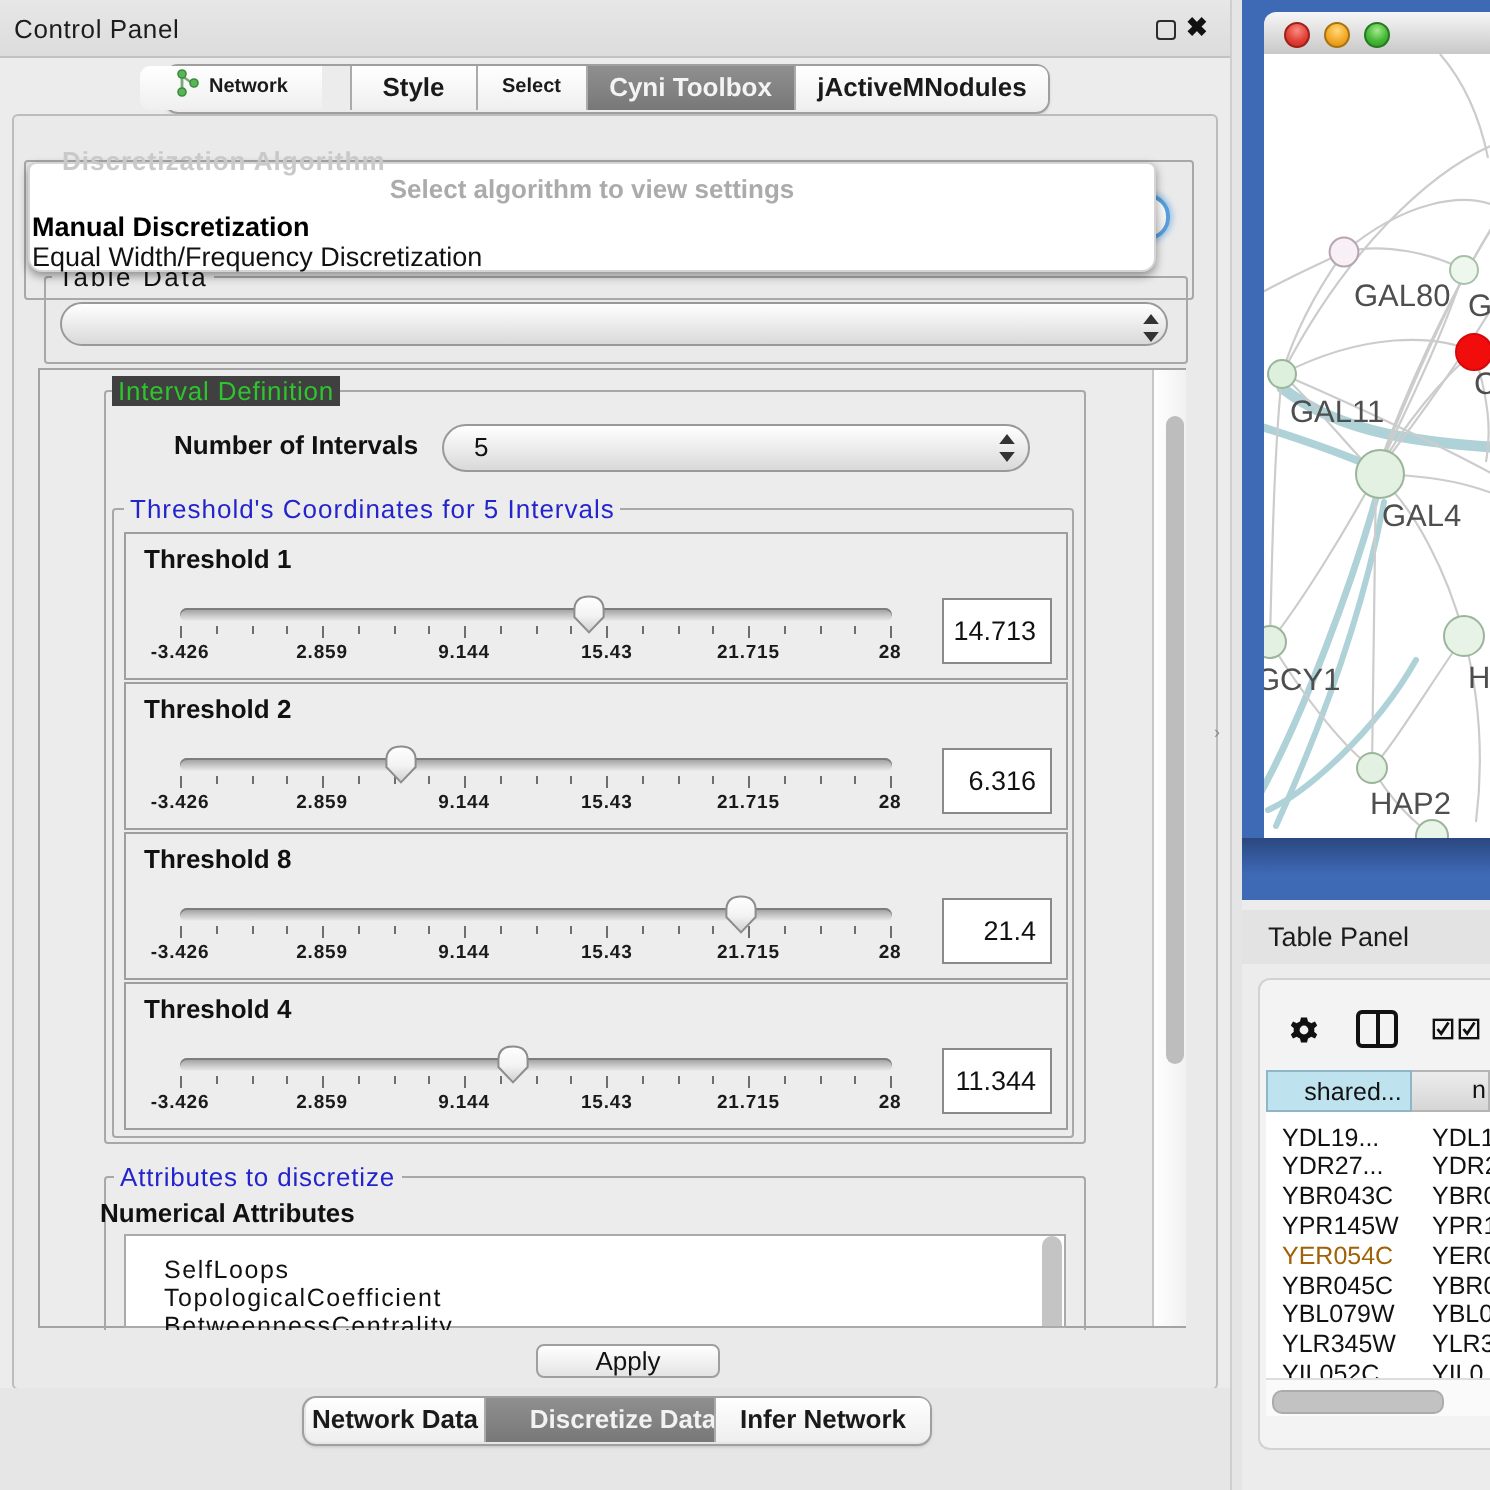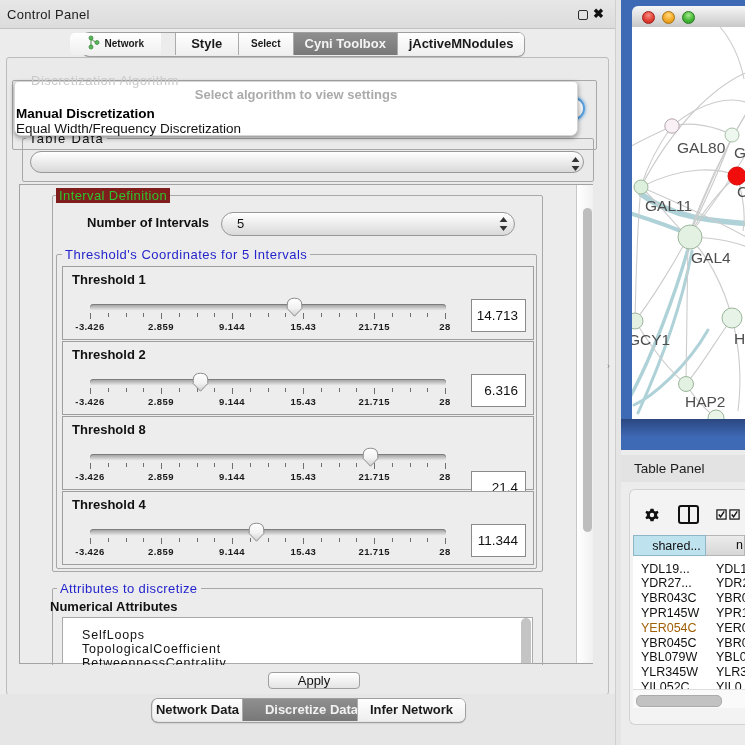--- a/index.html
+++ b/index.html
@@ -38,21 +38,21 @@
         <path d="M4.5,14 L8.4,9 L0.6,9 Z" fill="#333"></path>
       </svg></div>
 
 <div style="position:absolute;left:19px;top:184px;width:574px;height:480px;border:1px solid #a3a3a3;box-sizing:border-box;background:#ececec;overflow:hidden">
 </div>
 
 <div style="position:absolute;left:576px;top:185px;width:16px;height:478px;background:linear-gradient(90deg,#ffffff,#f1f1f1);border-left:1px solid #c7c7c7"></div>
 <div style="position:absolute;left:583px;top:208px;width:9px;height:324px;border-radius:5px;background:#bdbdbd"></div>
 
 <div style="position:absolute;left:52px;top:195px;width:489px;height:375px;border:1px solid #a8a8a8;border-radius:2px"></div>
-<div style="position:absolute;left:56px;top:188px;font-size:13px;letter-spacing:0.4px;color:#2ec42e;background:#7f1d1d;padding:0 3px">Interval Definition</div>
+<div style="position:absolute;left:56px;top:188px;font-size:13px;letter-spacing:0.4px;color:#2ec42e;background:#404040;padding:0 3px">Interval Definition</div>
 
 <div style="position:absolute;left:87px;top:215px;font-size:13px;font-weight:bold;color:#111">Number of Intervals</div>
 <div style="position:absolute;left:221px;top:212px;width:294px;height:24px;border-radius:12px;background:linear-gradient(#ffffff,#d9d9d9);border:1px solid #999;box-sizing:border-box"></div>
 <div style="position:absolute;left:237px;top:216px;font-size:13px;color:#111">5</div>
 <div style="position:absolute;left:499px;top:217px"><svg width="9" height="14" viewBox="0 0 9 14">
         <path d="M4.5,0 L8.4,5 L0.6,5 Z" fill="#333"></path>
         <path d="M4.5,14 L8.4,9 L0.6,9 Z" fill="#333"></path>
       </svg></div>
 
 <div style="position:absolute;left:56px;top:254px;width:479px;height:313px;border:1px solid #a8a8a8;border-radius:2px"></div>
@@ -173,21 +173,21 @@
 <svg style="position:absolute;left:361.9px;top:447px" width="17" height="21" viewBox="0 0 17 21">
 <defs>
         <linearGradient id="th3" x1="0" y1="0" x2="0" y2="1">
           <stop offset="0" stop-color="#ffffff"></stop>
           <stop offset="0.55" stop-color="#f2f2f2"></stop>
           <stop offset="1" stop-color="#cfcfcf"></stop>
         </linearGradient>
       </defs>
 <path d="M1.2,8 Q1.2,1.2 8.5,1.2 Q15.8,1.2 15.8,8 L15.8,11.5 L8.5,19.2 L1.2,11.5 Z" fill="url(#th3)" stroke="#8d8d8d" stroke-width="1"></path>
     </svg>
-<div style="position:absolute;left:471px;top:471px;width:55px;height:33px;background:#fff;border:1px solid #8a8a8a;box-sizing:border-box;font-size:13.5px;color:#111;text-align:right;line-height:31px;padding-right:7px">21.4</div>
+<div style="position:absolute;left:471px;top:449px;width:55px;height:33px;background:#fff;border:1px solid #8a8a8a;box-sizing:border-box;font-size:13.5px;color:#111;text-align:right;line-height:31px;padding-right:7px">21.4</div>
 <div style="position:absolute;left:62px;top:491px;width:470px;height:72px;border:1px solid #9e9e9e;background:#ededed"></div>
 <div style="position:absolute;left:72px;top:497px;font-size:13px;font-weight:bold;color:#111">Threshold 4</div>
 <div style="position:absolute;left:90px;top:529px;width:356px;height:7px;border-radius:4px;background:linear-gradient(#989898,#c9c9c9 55%,#f1f1f1);box-shadow:inset 0 1px 0 #7d7d7d"></div>
 <div style="position:absolute;left:90.0px;top:538px;width:1px;height:6px;background:#6e6e6e"></div>
     <div style="position:absolute;left:107.8px;top:538px;width:1px;height:4px;background:#6e6e6e"></div>
     <div style="position:absolute;left:125.5px;top:538px;width:1px;height:4px;background:#6e6e6e"></div>
     <div style="position:absolute;left:143.2px;top:538px;width:1px;height:4px;background:#6e6e6e"></div>
     <div style="position:absolute;left:161.0px;top:538px;width:1px;height:6px;background:#6e6e6e"></div>
     <div style="position:absolute;left:178.8px;top:538px;width:1px;height:4px;background:#6e6e6e"></div>
     <div style="position:absolute;left:196.5px;top:538px;width:1px;height:4px;background:#6e6e6e"></div>
@@ -342,14 +342,14 @@
     <div style="position:absolute;left:641px;top:680px;font-size:12.5px;color:#111;white-space:nowrap">YIL052C</div>
     <div style="position:absolute;left:716px;top:680px;font-size:12.5px;color:#111;white-space:nowrap">YIL0</div>
 
 <div style="position:absolute;left:633px;top:689px;width:112px;height:18px;background:#fafafa;border-top:1px solid #ddd"></div>
 <div style="position:absolute;left:636px;top:695px;width:84px;height:10px;border-radius:5px;background:#c2c2c2;border:1px solid #ababab"></div>
 
 <div style="position:absolute;left:14px;top:81px;width:564px;height:55px;background:#fff;border-radius:4px 4px 7px 7px;box-shadow:0 2px 5px rgba(0,0,0,.4);border:1px solid #d5d5d5;box-sizing:border-box"></div>
 <div style="position:absolute;left:14px;top:87px;width:564px;text-align:center;font-size:13px;font-weight:bold;color:#ababab">Select algorithm to view settings</div>
 <div style="position:absolute;left:16px;top:106px;font-size:13.5px;font-weight:bold;color:#000">Manual Discretization</div>
 <div style="position:absolute;left:16px;top:121px;font-size:13.5px;color:#111">Equal Width/Frequency Discretization</div>
-<div style="position:absolute;left:31px;top:73px;font-size:13px;letter-spacing:0.5px;font-weight:normal;color:#c9c9c9">Discretization Algorithm</div>
+<div style="position:absolute;left:31px;top:73px;font-size:13px;letter-spacing:0.5px;font-weight:bold;color:#c9c9c9">Discretization Algorithm</div>
 
 </div>
 </body></html>

